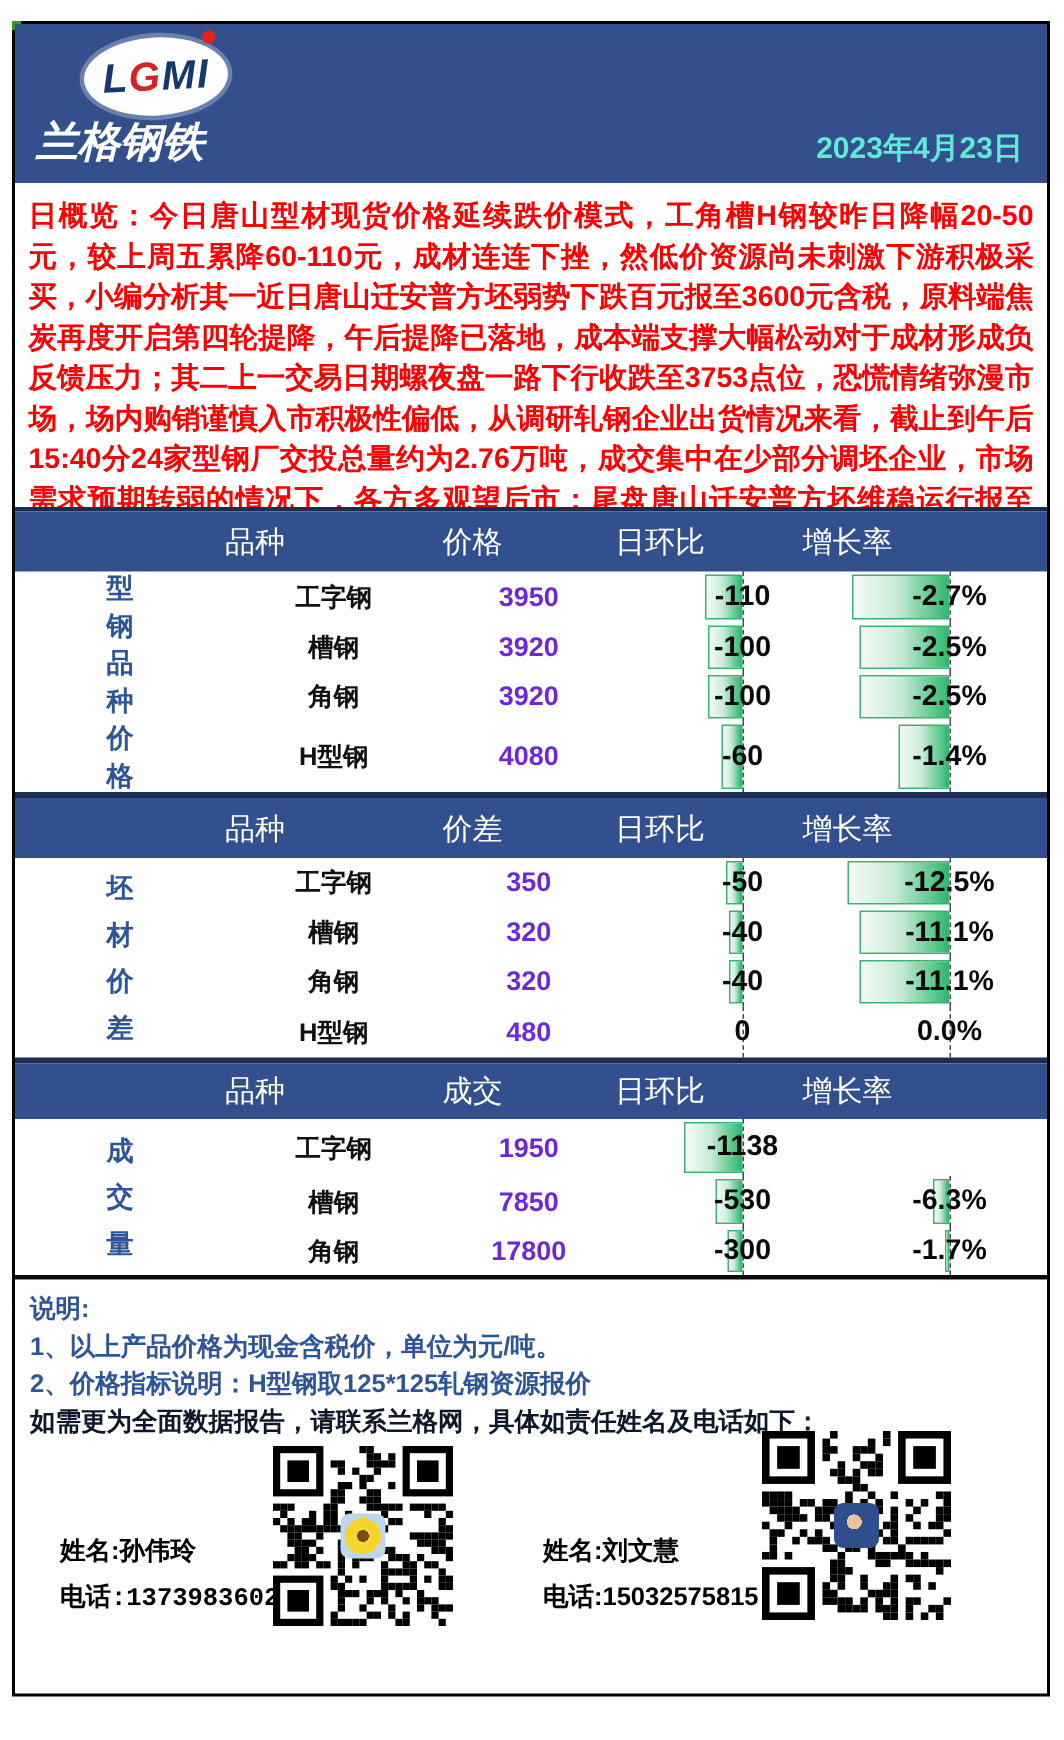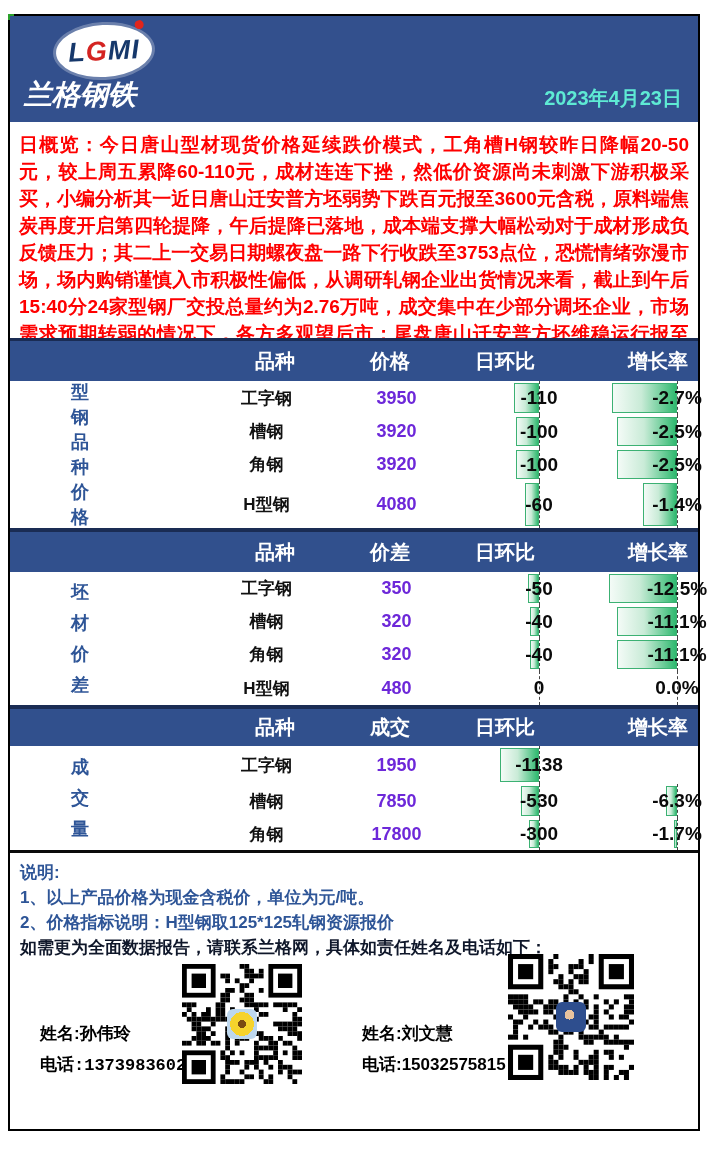--- a/index.html
+++ b/index.html
@@ -20,29 +20,29 @@
   .hd-date{position:absolute;right:16px;bottom:10px;color:#5eead4;font-weight:bold;font-size:20px;}
 
   
   .overview{box-sizing:border-box;height:219px;border-bottom:3px solid #1A2C54;padding:9px 9px 0 9px;
             color:#FE0000;font-weight:bold;font-size:19px;line-height:27px;text-align:justify;overflow:hidden;}
 
   
   .ptable{border-bottom:4px solid #1A2C54;}
   .ptable:last-of-type{border-bottom:3px solid #0a0a0a;}
   .thead{display:grid;grid-template-columns:140px 145px 115px 125px 153px;height:40px;background:#31508D;
-         color:#fff;font-weight:bold;font-size:20px;align-items:center;text-align:right;}
+         color:#fff;font-weight:normal;font-size:20px;align-items:center;text-align:left;}
   .ptable:nth-of-type(3) .thead{height:37px;}
   .tbody{position:relative;}
   .group-label{position:absolute;left:0;top:0;bottom:0;width:140px;display:flex;flex-direction:column;
                align-items:center;justify-content:center;color:#2E5597;font-weight:bold;font-size:18px;}
   .group-label div{line-height:25px;}
   .ptable:nth-of-type(2) .group-label div,
   .ptable:nth-of-type(3) .group-label div{line-height:31px;}
-  .trow{display:grid;grid-template-columns:140px 145px 115px 125px 153px;align-items:center;padding-left:44px;}
+  .trow{display:grid;grid-template-columns:140px 145px 115px 125px 153px;align-items:center;}
   .cname{text-align:center;font-weight:bold;font-size:17px;color:#111;}
   .cval{text-align:center;font-weight:bold;font-size:18px;color:#6d28d9;}
   .barcell{position:relative;height:100%;}
   .barcell.dod{--ax:85px;}
   .barcell.growth{--ax:98px;}
   .axisline{position:absolute;left:var(--ax);top:0;bottom:0;width:0;border-left:1px dashed #444;}
   .bar{position:absolute;right:calc(100% - var(--ax));top:2px;bottom:2px;
        background:linear-gradient(90deg,#f4fbf7 0%,#c9ebd7 45%,#2FB96F 100%);
        border:1px solid #3CB173;box-sizing:border-box;}
   .bar-label{position:absolute;left:var(--ax);top:50%;transform:translate(-50%,-50%);

